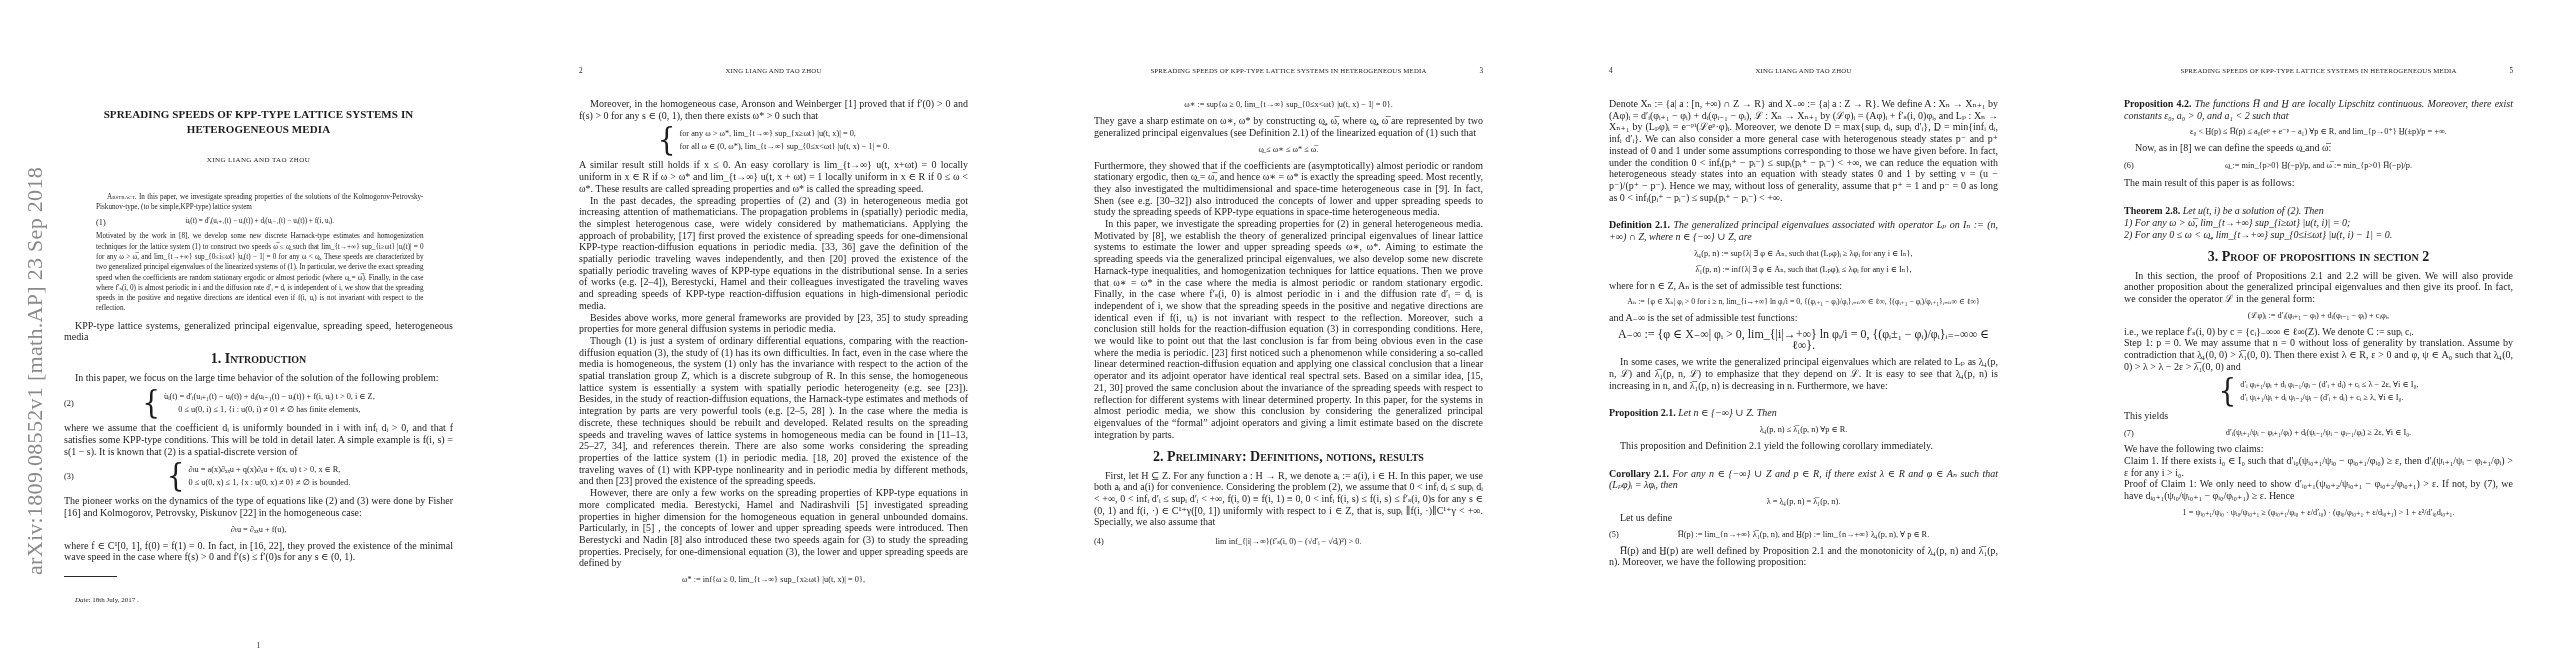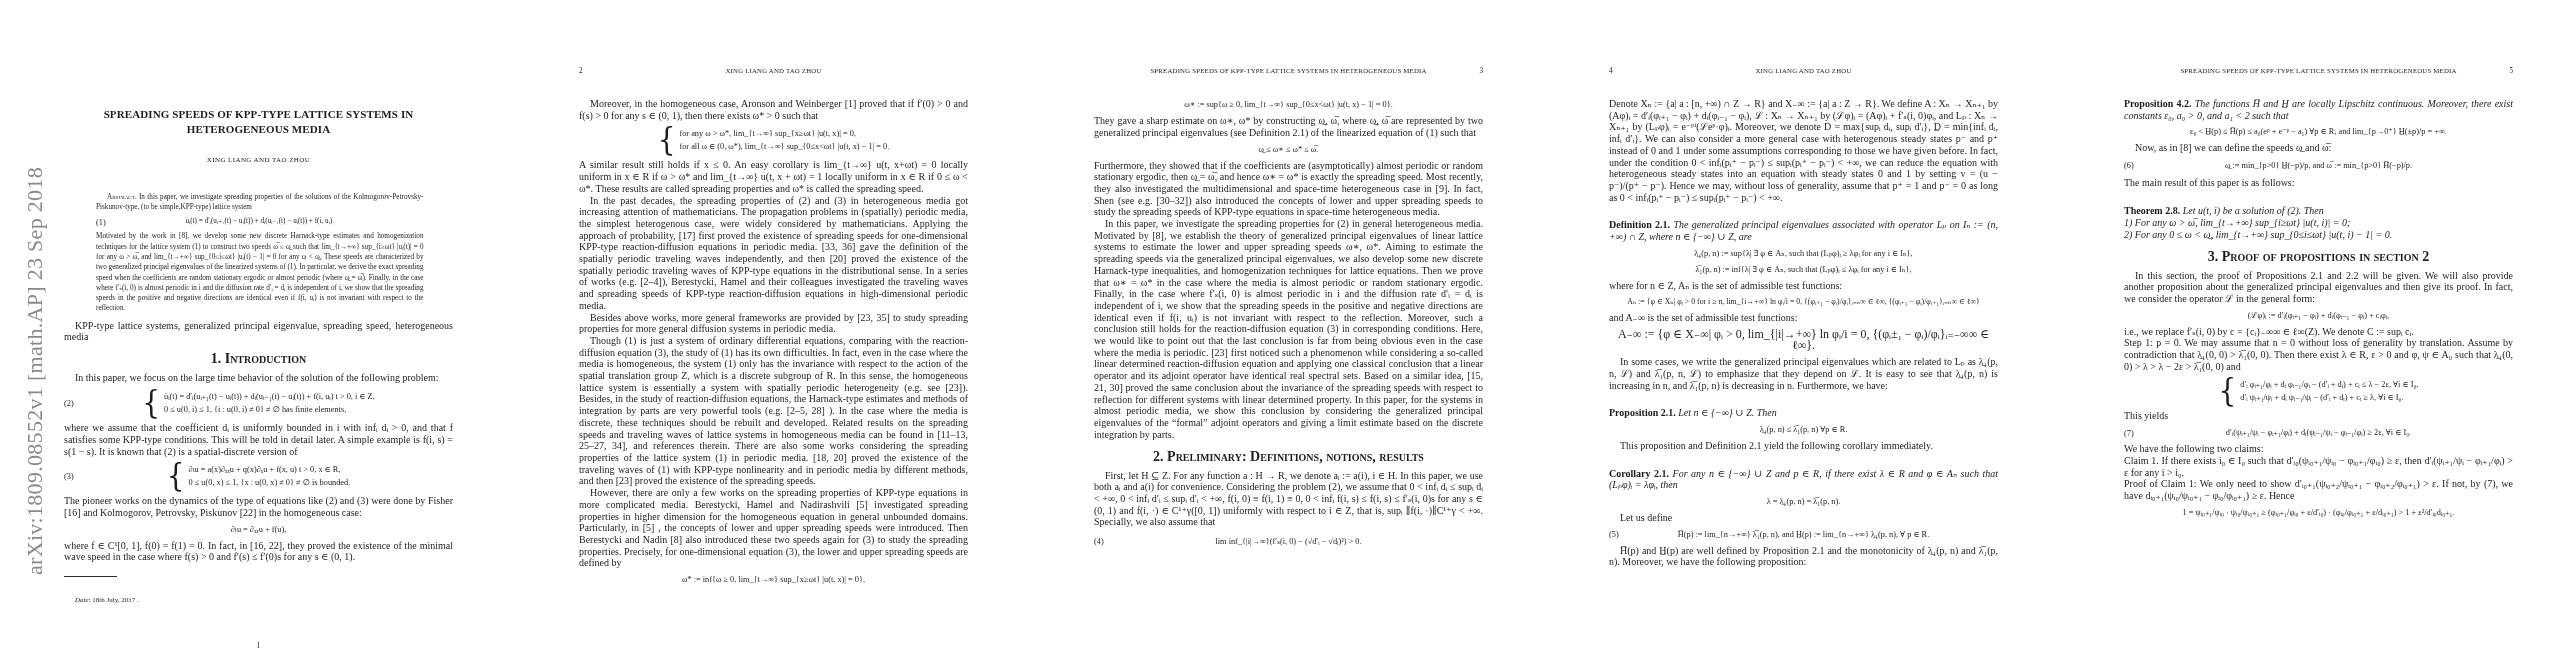--- a/index.html
+++ b/index.html
@@ -61,21 +61,21 @@
       </div>
       <p class="para kw ind">KPP-type lattice systems, generalized principal eigenvalue, spreading speed, heterogeneous media</p>
       <h2 class="sec">1. Introduction</h2>
       <p class="para ind">In this paper, we focus on the large time behavior of the solution of the following problem:</p>
       <div class="eq">
         <span class="no">(2)</span>
         <div class="cases">
           <span class="brace">{</span>
           <div class="clines">
             <div>u̇ᵢ(t) = d′ᵢ(uᵢ₊₁(t) − uᵢ(t)) + dᵢ(uᵢ₋₁(t) − uᵢ(t)) + f(i, uᵢ)   t &gt; 0, i ∈ Z,</div>
-            <div style="text-align:left;">0 ≤ u(0, i) ≤ 1, {i : u(0, i) ≠ 0} ≠ ∅ has finite elements,</div>
+            <div style="text-align:center;">0 ≤ u(0, i) ≤ 1, {i : u(0, i) ≠ 0} ≠ ∅ has finite elements,</div>
           </div>
         </div>
       </div>
       <p class="para">where we assume that the coefficient dᵢ is uniformly bounded in i with infᵢ dᵢ &gt; 0, and that f satisfies some KPP-type conditions. This will be told in detail later. A simple example is f(i, s) = s(1 − s). It is known that (2) is a spatial-discrete version of</p>
       <div class="eq">
         <span class="no">(3)</span>
         <div class="cases">
           <span class="brace">{</span>
           <div class="clines">
             <div>∂ₜu = a(x)∂ₓₓu + q(x)∂ₓu + f(x, u)   t &gt; 0, x ∈ R,</div>

